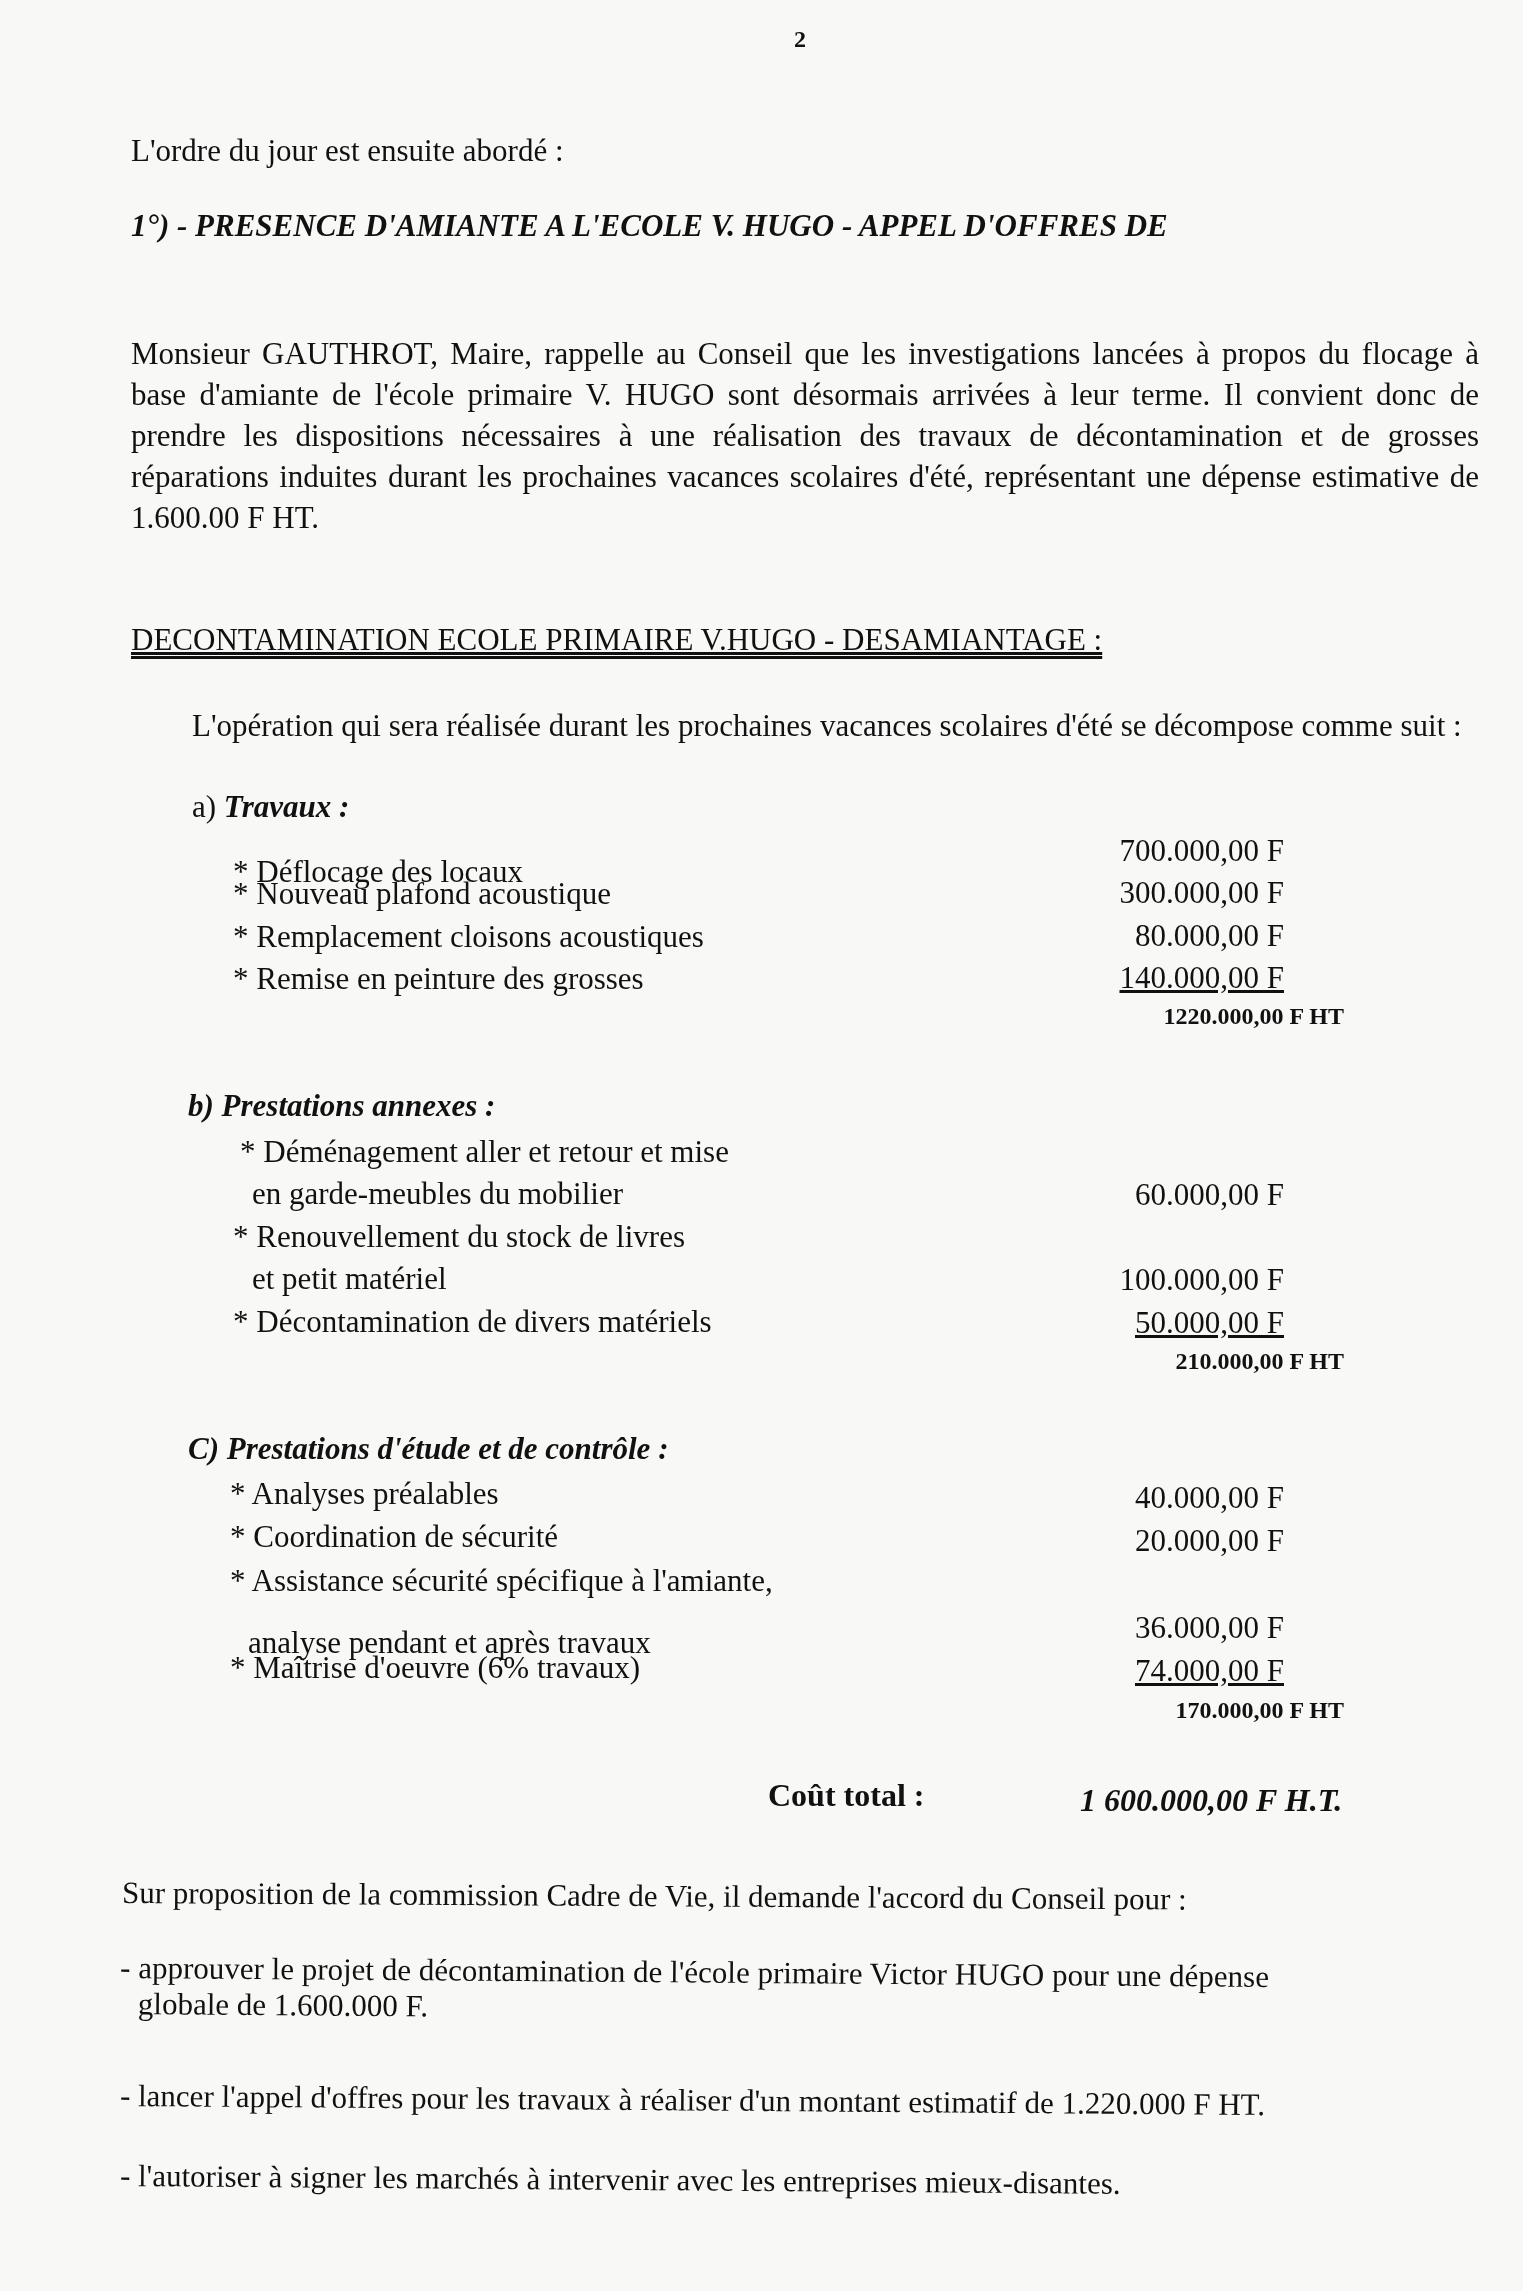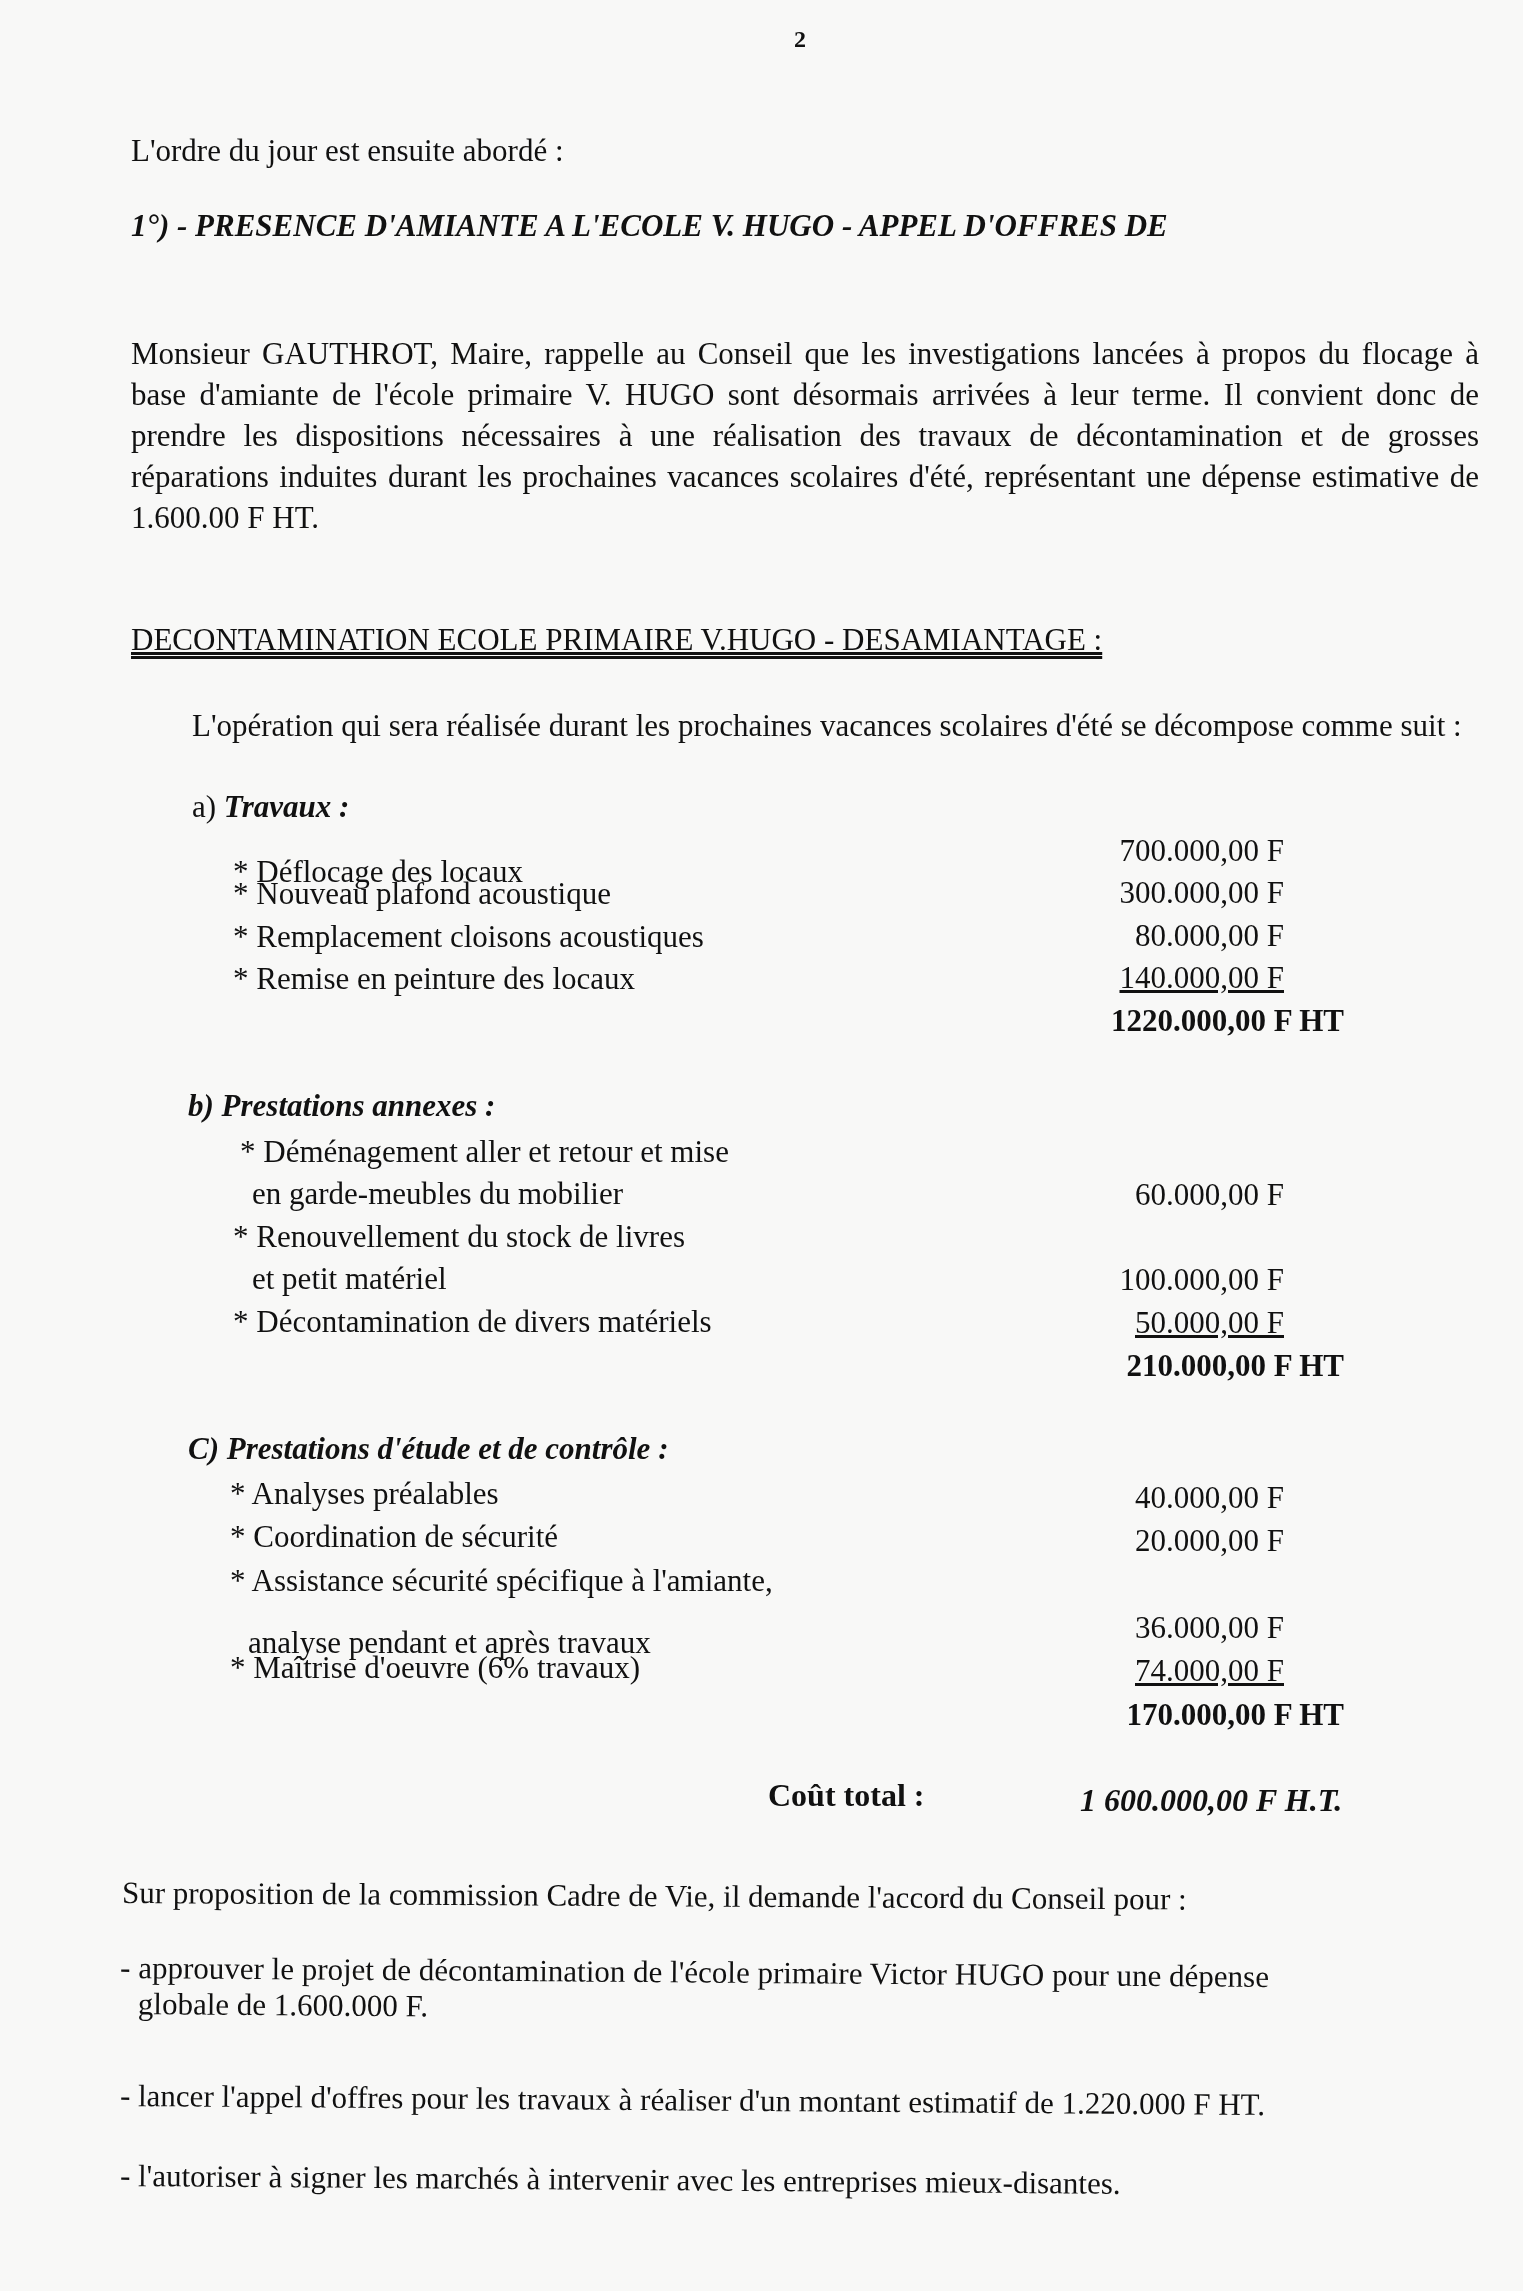--- a/index.html
+++ b/index.html
@@ -32,21 +32,21 @@
   .op-text {
     left: 192px; top: 705px; width: 1287px; text-align: justify;
     text-align-last: left;
   }
   .sub-heading { position: absolute; font-size: 31px; }
   .sub-heading .label-em { font-style: italic; font-weight: bold; }
   .sub-heading.b, .sub-heading.c { font-weight: bold; font-style: italic; }
   .item { position: absolute; font-size: 31px; line-height: 42px; }
   .amount { position: absolute; font-size: 31px; text-align: right; width: 360px; }
   .amount.ul span { text-decoration: underline; }
-  .subtotal { position: absolute; font-size: 31px; font-weight: bold; text-align: right; width: 420px; }
+  .subtotal { position: absolute; font-size: 24px; font-weight: bold; text-align: right; width: 420px; }
   .total-label { position: absolute; left: 768px; top: 1777px; font-size: 32px; font-weight: bold; }
   .total-value { position: absolute; left: 1080px; top: 1782px; font-size: 32px; font-weight: bold; font-style: italic; }
   .proposal { left: 122px; top: 1872px; font-size: 31px; transform: rotate(0.35deg); transform-origin: left; }
   .bullet { position: absolute; font-size: 31px; line-height: 36px; transform: rotate(0.45deg); transform-origin: left; }
 </style>
 </head>
 <body>
 
 <div class="page-num">2</div>
 
@@ -65,21 +65,21 @@
 <div class="sub-heading" style="left:192px; top:789px;">
   <span>a)</span>
   <span class="label-em">Travaux :</span>
 </div>
 <div class="item" style="left:233px; top:851px;">* Déflocage des locaux</div>
 <div class="amount" style="left:924px; top:833px;">700.000,00 F</div>
 <div class="item" style="left:233px; top:873px;">* Nouveau plafond acoustique</div>
 <div class="amount" style="left:924px; top:875px;">300.000,00 F</div>
 <div class="item" style="left:233px; top:916px;">* Remplacement cloisons acoustiques</div>
 <div class="amount" style="left:924px; top:918px;">80.000,00 F</div>
-<div class="item" style="left:233px; top:958px;">* Remise en peinture des locaux</div>
+<div class="item" style="left:233px; top:958px;">* Remise en peinture des grosses</div>
 <div class="amount ul" style="left:924px; top:960px;"><span>140.000,00 F</span></div>
 <div class="subtotal" style="left:924px; top:1003px;">1220.000,00 F HT</div>
 
 <div class="sub-heading b" style="left:188px; top:1088px;">
   <span>b)</span>
   <span>Prestations annexes :</span>
 </div>
 <div class="item" style="left:240px; top:1131px;">* Déménagement aller et retour et mise</div>
 <div class="item" style="left:252px; top:1173px;">en garde-meubles du mobilier</div>
 <div class="amount" style="left:924px; top:1177px;">60.000,00 F</div>

